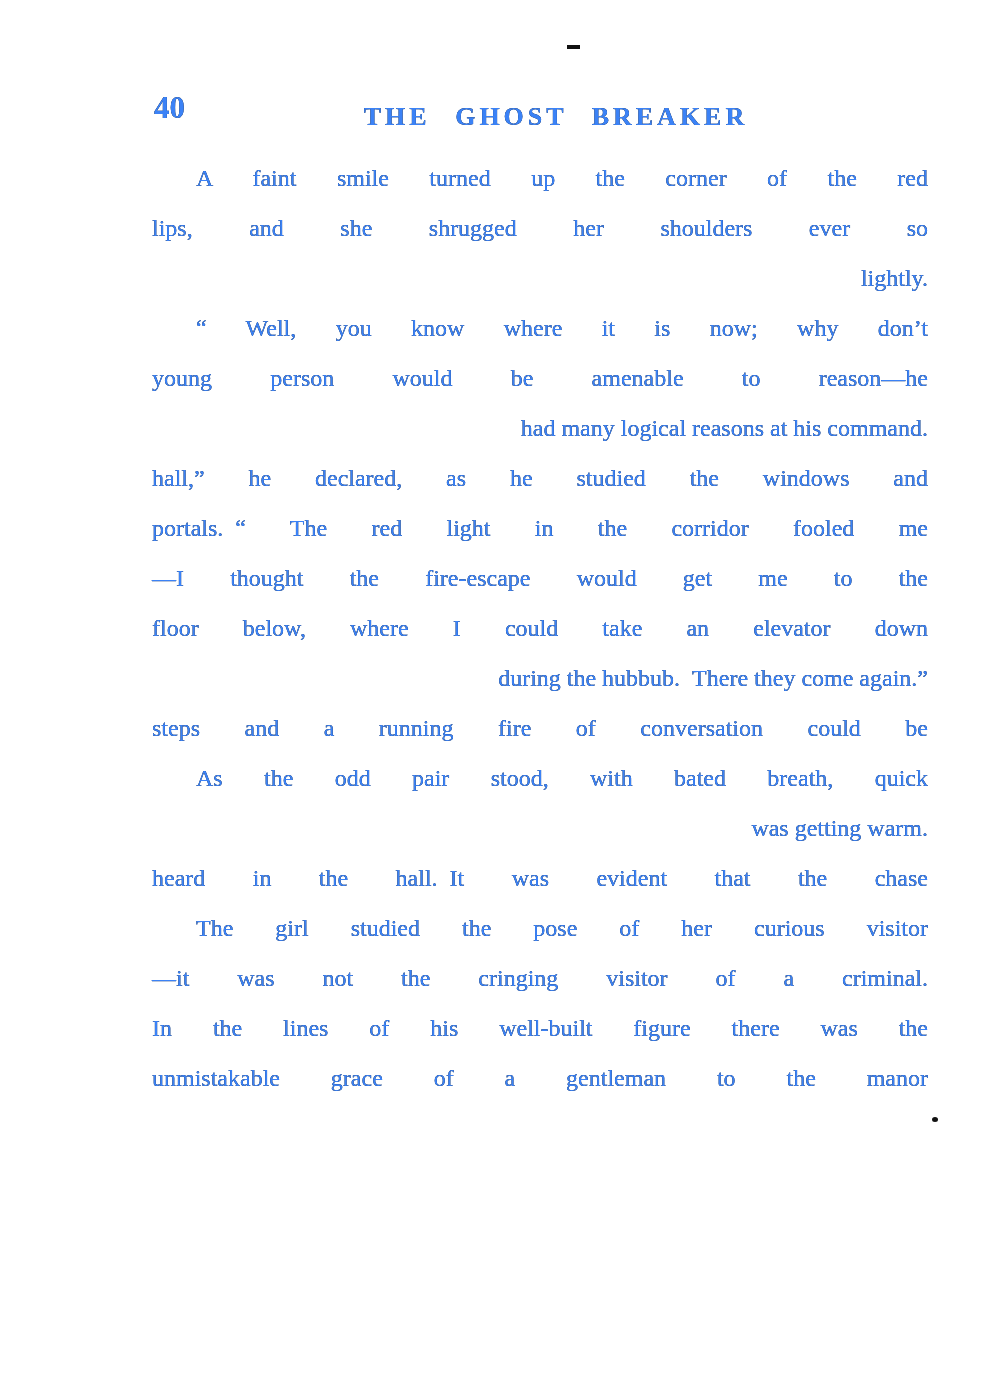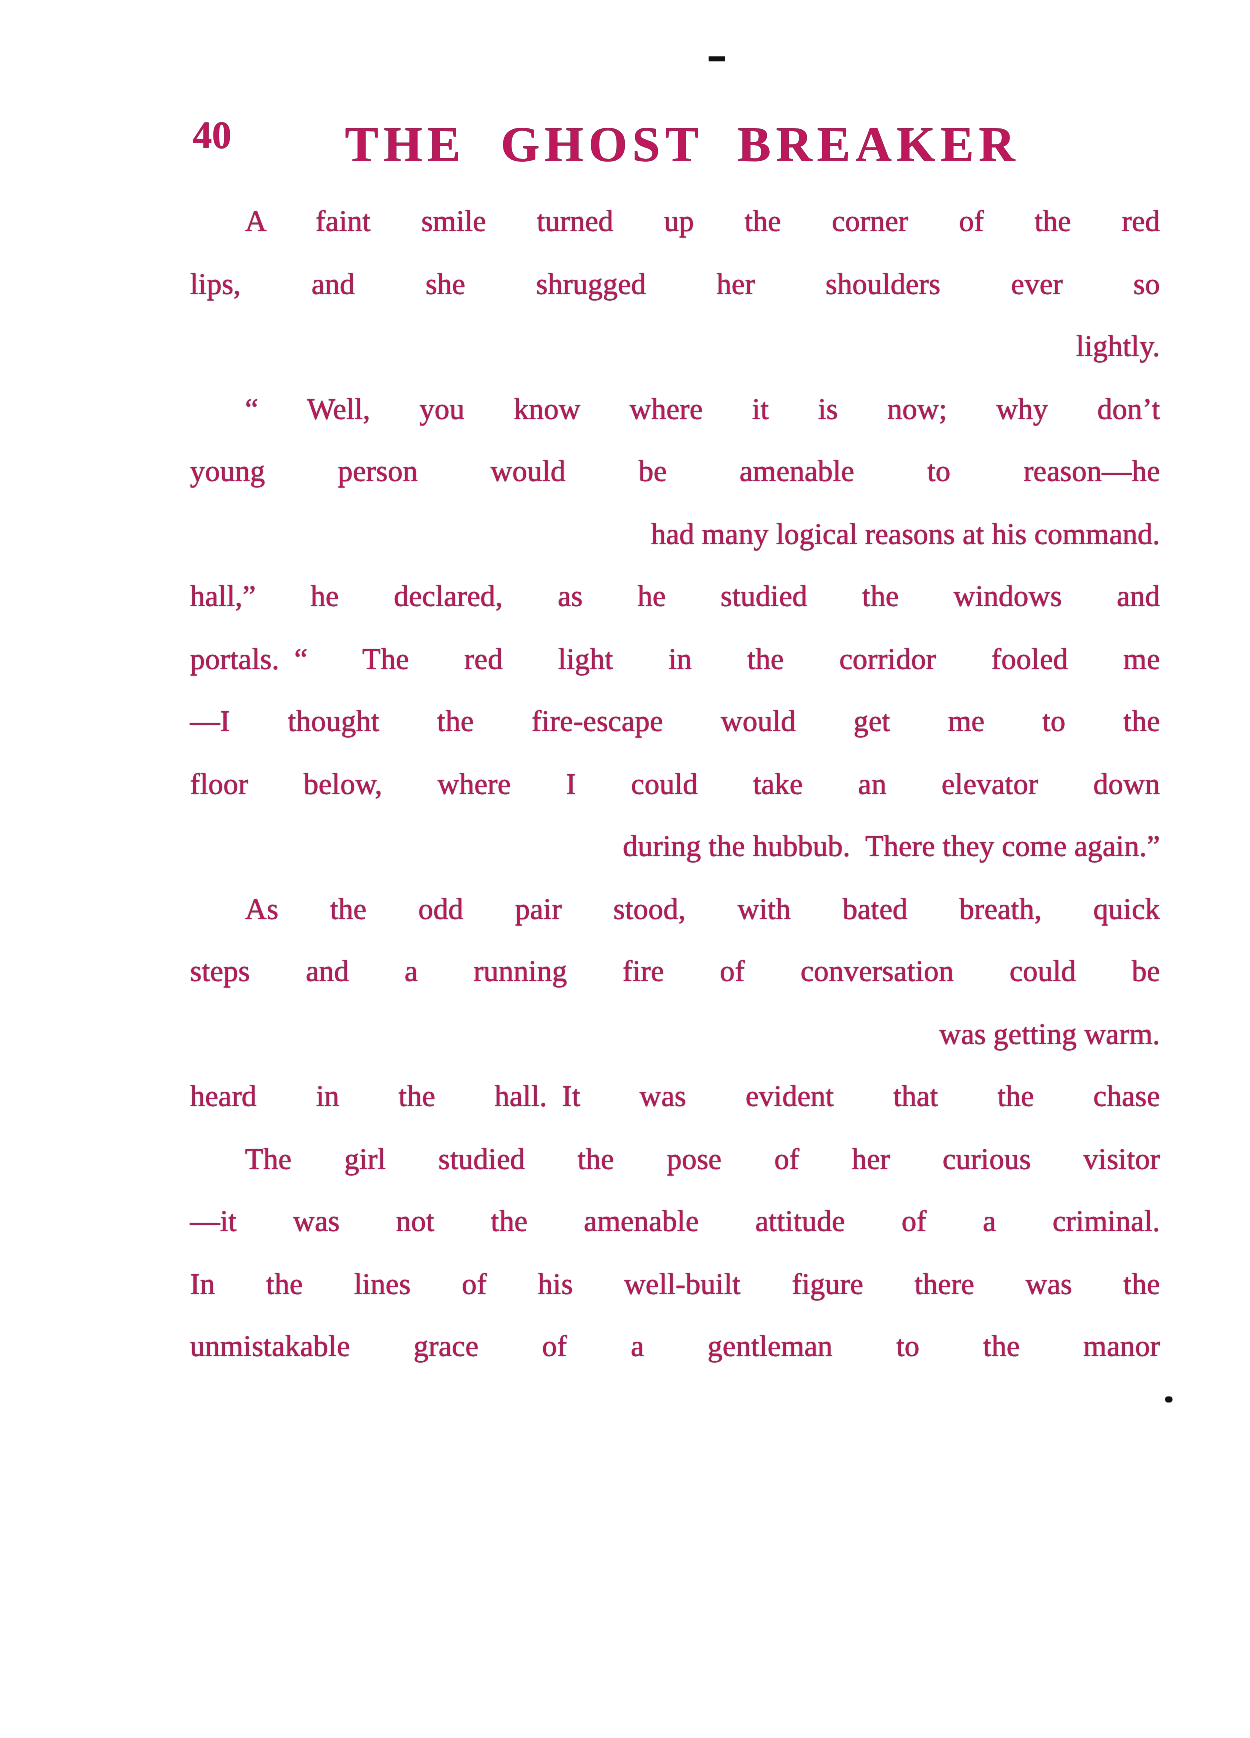--- a/index.html
+++ b/index.html
@@ -5,21 +5,21 @@
   html, body {
     margin: 0;
     padding: 0;
     background: #ffffff;
   }
   .page {
     position: relative;
     width: 1000px;
     height: 1390px;
     background: #ffffff;
-    color: #be185d;
+    color: #3b82f6;
     font-family: "Liberation Serif", "DejaVu Serif", serif;
     overflow: hidden;
   }
   
   .hdr {
     position: absolute;
     top: 86px;
     left: 152px;
     width: 776px;
     height: 44px;
@@ -30,23 +30,23 @@
     top: 4px;
     font-size: 31px;
     font-weight: bold;
     text-shadow: 0 0 0.5px #000;
   }
   .title {
     position: absolute;
     left: 0;
     width: 100%;
     top: 0;
-    margin: 6px;
+    margin: 16px;
     text-align: center;
-    font-size: 40px;
+    font-size: 26px;
     font-weight: bold;
     letter-spacing: 4px;
     word-spacing: 14px;
     text-shadow: 0 0 0.5px #000;
     white-space: nowrap;
   }
   
   .bodytext {
     position: absolute;
     top: 153px;
@@ -110,23 +110,23 @@
     <div class="line j">lips, and she shrugged her shoulders ever so</div>
     <div class="line">lightly.</div>
     <div class="line j i">“ Well, you know where it is now; why don’t</div>
     <div class="line j">young person would be amenable to reason—he</div>
     <div class="line">had many logical reasons at his command.</div>
     <div class="line j">hall,” he declared, as he studied the windows and</div>
     <div class="line j">portals. “ The red light in the corridor fooled me</div>
     <div class="line j">—I thought the fire-escape would get me to the</div>
     <div class="line j">floor below, where I could take an elevator down</div>
     <div class="line">during the hubbub. There they come again.”</div>
+    <div class="line j">steps and a running fire of conversation could be</div>
     <div class="line j i">As the odd pair stood, with bated breath, quick</div>
-    <div class="line j">steps and a running fire of conversation could be</div>
     <div class="line">was getting warm.</div>
     <div class="line j">heard in the hall. It was evident that the chase</div>
     <div class="line j i">The girl studied the pose of her curious visitor</div>
-    <div class="line j">—it was not the amenable attitude of a criminal.</div>
+    <div class="line j">—it was not the cringing visitor of a criminal.</div>
     <div class="line j">In the lines of his well-built figure there was the</div>
     <div class="line j">unmistakable grace of a gentleman to the manor</div>
   </div>
 
 </div>
 
 </body></html>

